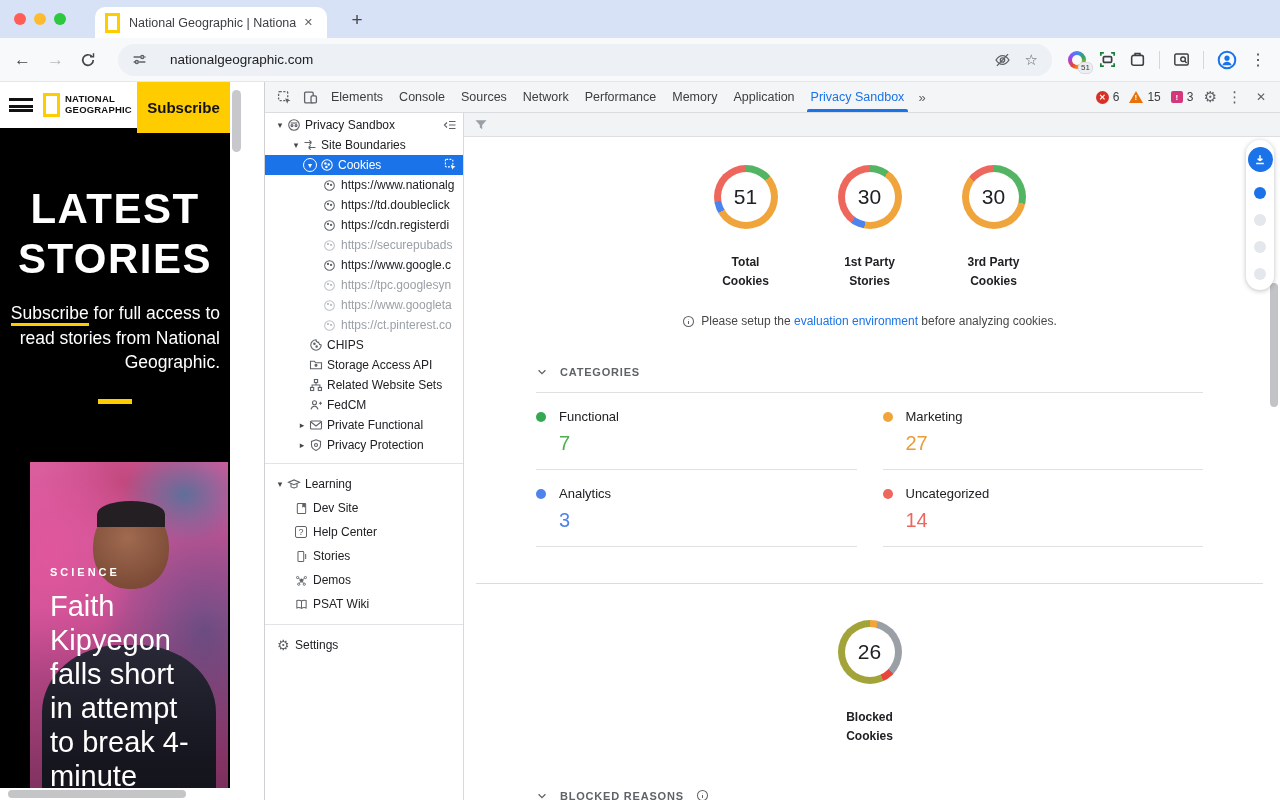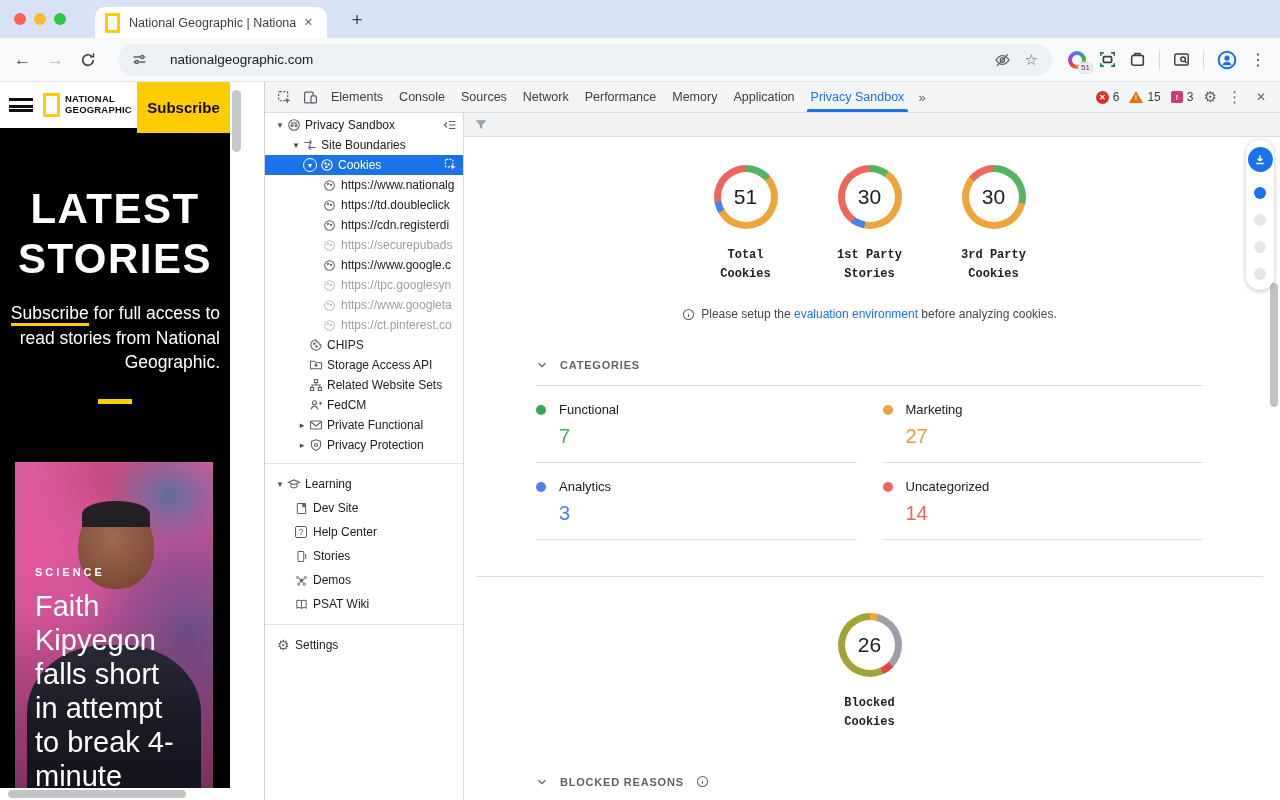--- a/index.html
+++ b/index.html
@@ -45,21 +45,21 @@
   .hamburger { width:24px; height:14px; border-top:3px solid #111; border-bottom:3px solid #111; position:relative; margin-right:10px; }
   .hamburger::after { content:""; position:absolute; left:0; right:0; top:3.5px; height:3px; background:#111; }
   .ng-logo { width:17px; height:24px; border:3.5px solid #ffcc00; margin-right:5px; }
   .brand { font-size:9.5px; font-weight:700; letter-spacing:.2px; line-height:1.15; color:#111; }
   .subscribe-btn { position:absolute; right:0; top:0; width:93px; height:51px; background:#ffcc00; color:#111; font-size:15px; font-weight:700; display:flex; align-items:center; justify-content:center; z-index:3; }
   .site-black { position:absolute; left:0; top:46px; right:0; bottom:12px; background:#000; overflow:hidden; }
   .hero-title { margin-top:56px; text-align:center; color:#fff; font-size:42px; font-weight:800; letter-spacing:1.5px; line-height:1.2; }
   .promo { margin-top:16px; text-align:right; color:#fff; font-size:17.5px; line-height:1.42; padding:0 10px; }
   .promo .yellow-u { border-bottom:3px solid #ffcc00; }
   .dash { width:34px; height:5px; background:#ffcc00; margin:24px auto 0; }
-  .story { position:absolute; left:15px; top:334px; width:198px; height:326px; overflow:hidden;
+  .story { position:absolute; left:30px; top:334px; width:198px; height:326px; overflow:hidden;
     background:
       radial-gradient(90px 70px at 78% 10%, #5f6f9a 0%, rgba(95,111,154,0) 70%),
       radial-gradient(120px 160px at 10% 28%, #e0569c 0%, rgba(224,86,156,0) 75%),
       radial-gradient(150px 190px at 88% 52%, #6e4f86 0%, rgba(110,79,134,0) 70%),
       radial-gradient(110px 90px at 48% 6%, #c2487e 0%, rgba(194,72,126,0) 75%),
       linear-gradient(160deg, #d8619f 0%, #c84f94 45%, #a8417f 100%); }
   .story-face { position:absolute; left:32%; top:13%; width:38%; height:26%; border-radius:50% 50% 46% 46%;
       background:radial-gradient(circle at 45% 40%, #a06a50 0%, #7c4a36 75%); }
   .story-band { position:absolute; left:34%; top:12%; width:34%; height:8%; border-radius:50% 50% 0 0; background:#241f23; }
   .story-torso { position:absolute; left:6%; bottom:-2%; width:88%; height:46%; border-radius:45% 45% 0 0; background:linear-gradient(#2b2b3a 0%, #1c1c28 80%); }
@@ -112,21 +112,21 @@
   .pbody { padding:0 77px 0 72px; }
   .circles-row { display:flex; justify-content:center; gap:52px; margin-top:28px; }
   .circle-block { display:flex; flex-direction:column; align-items:center; }
   .donut { width:64px; height:64px; border-radius:50%; position:relative; display:flex; align-items:center; justify-content:center; }
   .donut::before { content:""; position:absolute; inset:7px; background:#fff; border-radius:50%; }
   .donut-val { position:relative; z-index:1; font-size:21px; color:#202124; }
   .d-total  { background:conic-gradient(#53b563 0 13.7%, #f0a43c 13.7% 66.6%, #4d83ec 66.6% 72.5%, #ee675c 72.5% 100%); }
   .d-p1     { background:conic-gradient(#53b563 0 10%, #f0a43c 10% 53%, #4d83ec 53% 60%, #ee675c 60% 100%); }
   .d-p3     { background:conic-gradient(#53b563 0 28.5%, #f0a43c 28.5% 85.7%, #ee675c 85.7% 100%); }
   .d-blocked{ background:conic-gradient(#f0a43c 0 4%, #9aa0a6 4% 37%, #e8453c 37% 43%, #a2a43a 43% 100%); }
-  .circle-label { margin-top:17px; width:72px; text-align:center; font-size:12px; font-weight:600; color:#202124; line-height:1.55;font-family:Liberation Mono, monospace; }
+  .circle-label { margin-top:24px; width:72px; text-align:center; font-size:12px; font-weight:600; color:#202124; line-height:1.55; }
   .notice { margin-top:24px; text-align:center; font-size:12px; color:#474747; display:flex; align-items:center; justify-content:center; gap:6px; }
   .notice a { color:#1a73e8; text-decoration:none; }
   .sec-head { margin-top:38px; display:flex; align-items:center; gap:12px; font-size:11px; font-weight:700; letter-spacing:.8px; color:#5f6368; }
   .sec-divider { height:1px; background:#e0e0e0; margin-top:14px; }
   .chev { color:#5f6368; display:flex; }
   .cat-grid { display:grid; grid-template-columns:1fr 1fr; column-gap:26px; }
   .cat-cell { padding:16px 0 14px; border-bottom:1px solid #e0e0e0; }
   .cat-name { display:flex; align-items:center; gap:13px; font-size:13px; color:#202124; }
   .cdot { width:10px; height:10px; border-radius:50%; flex:0 0 auto; }
   .cat-count { margin-left:23px; margin-top:8px; font-size:20px; }

